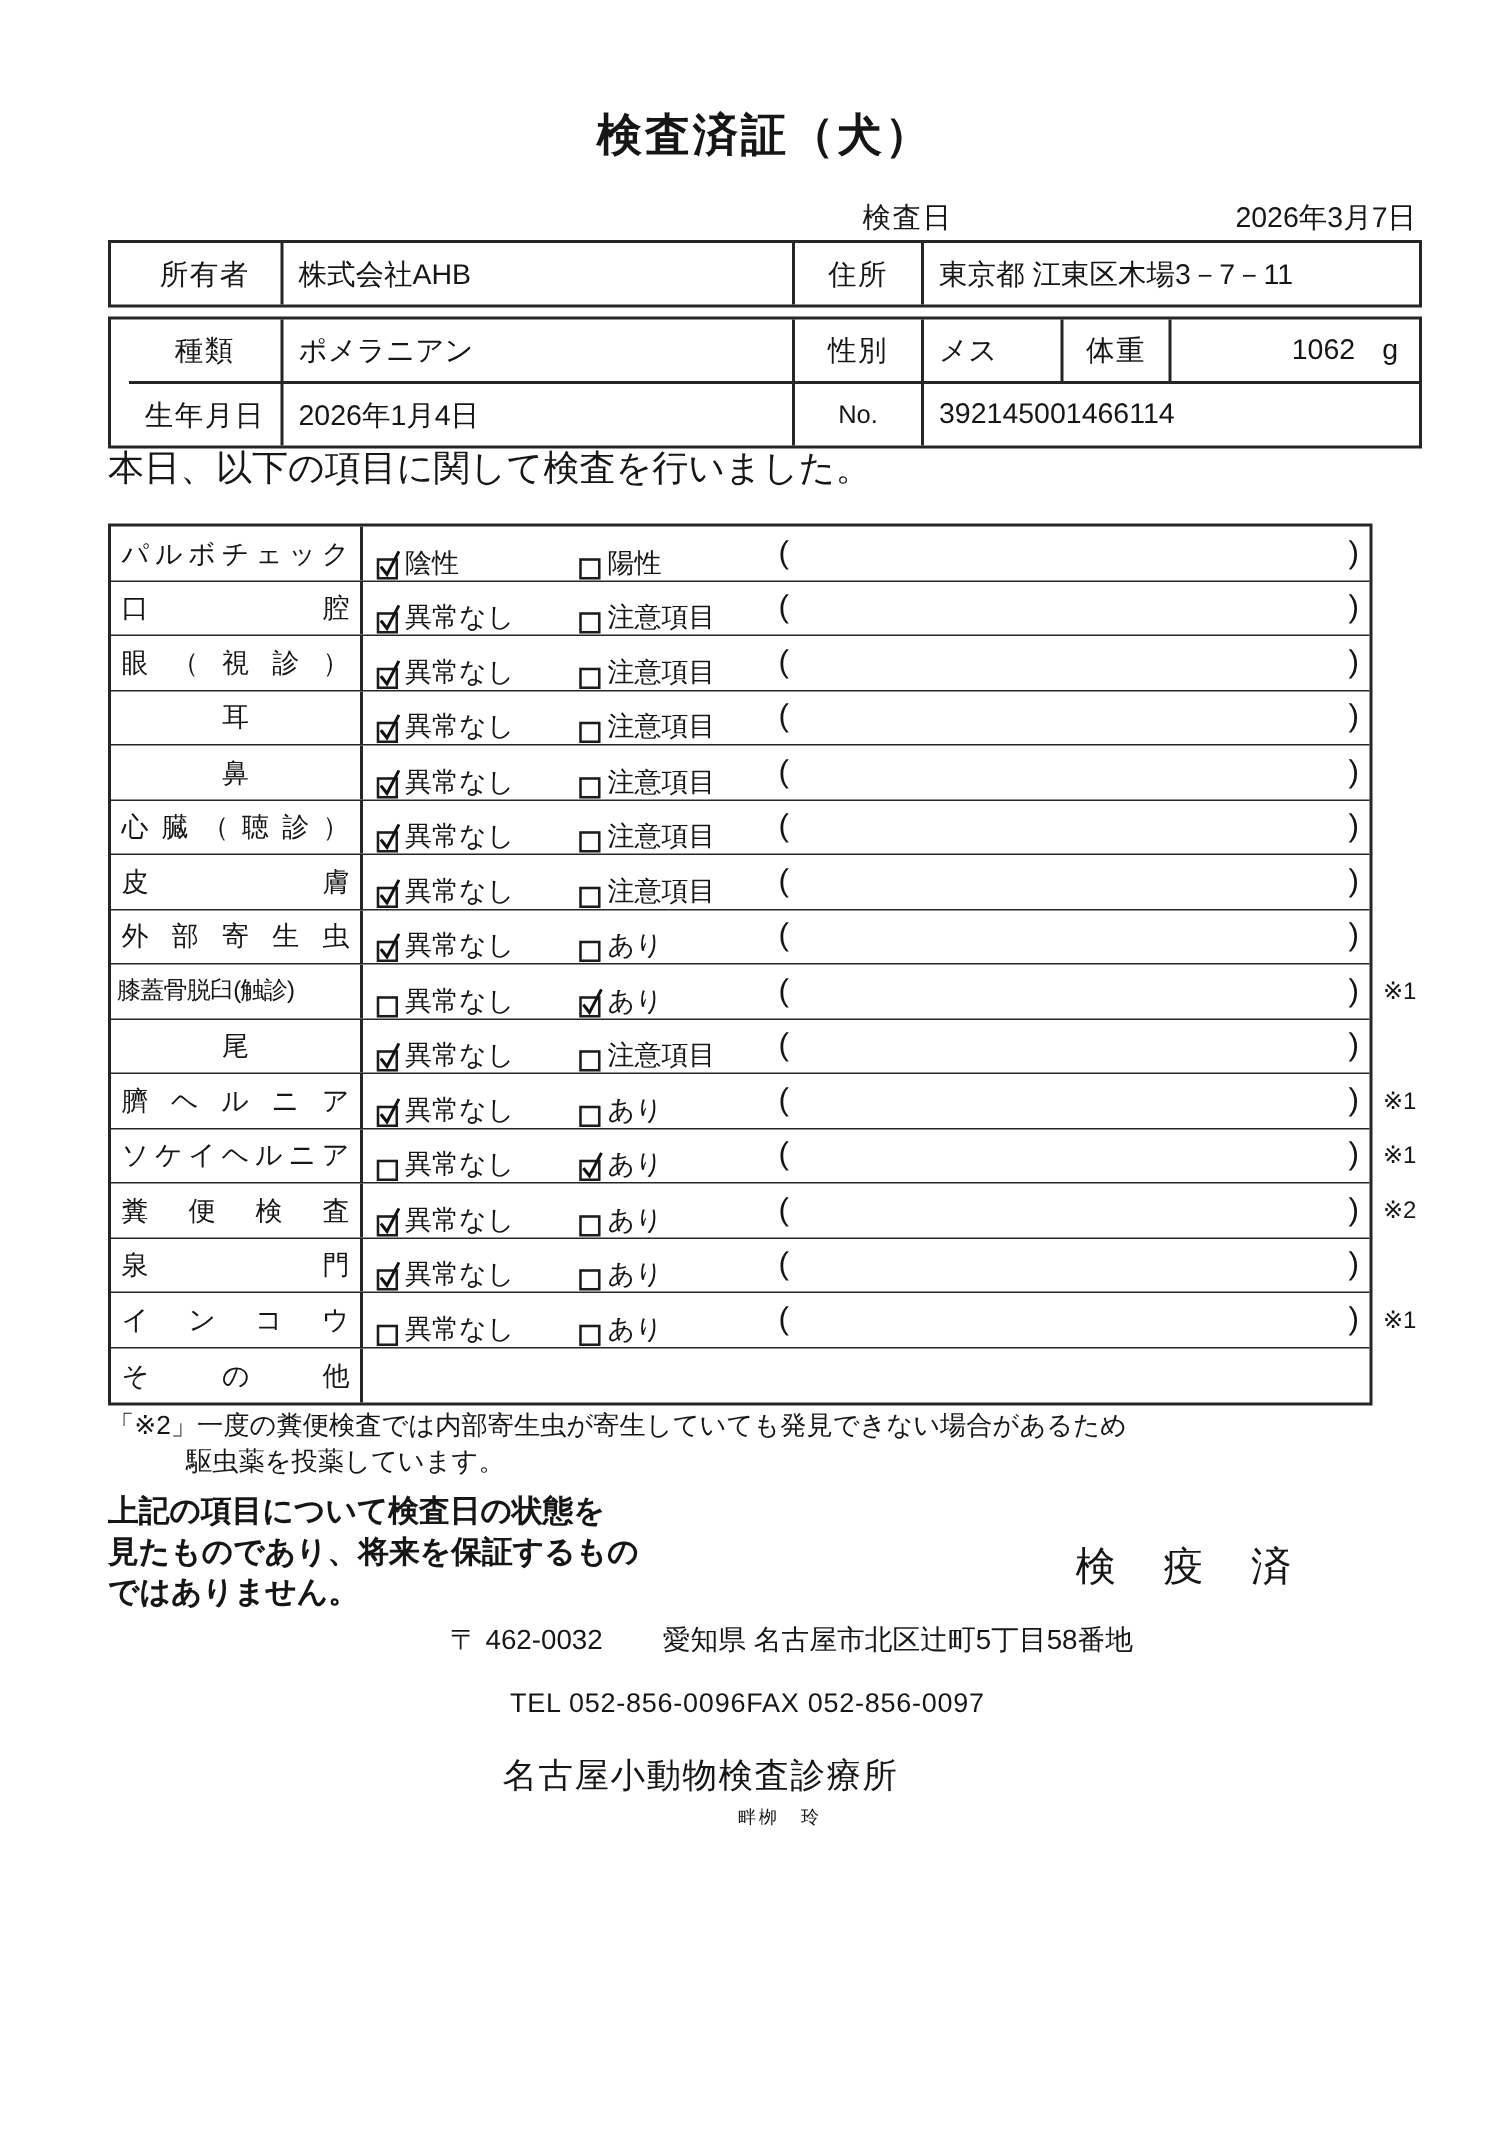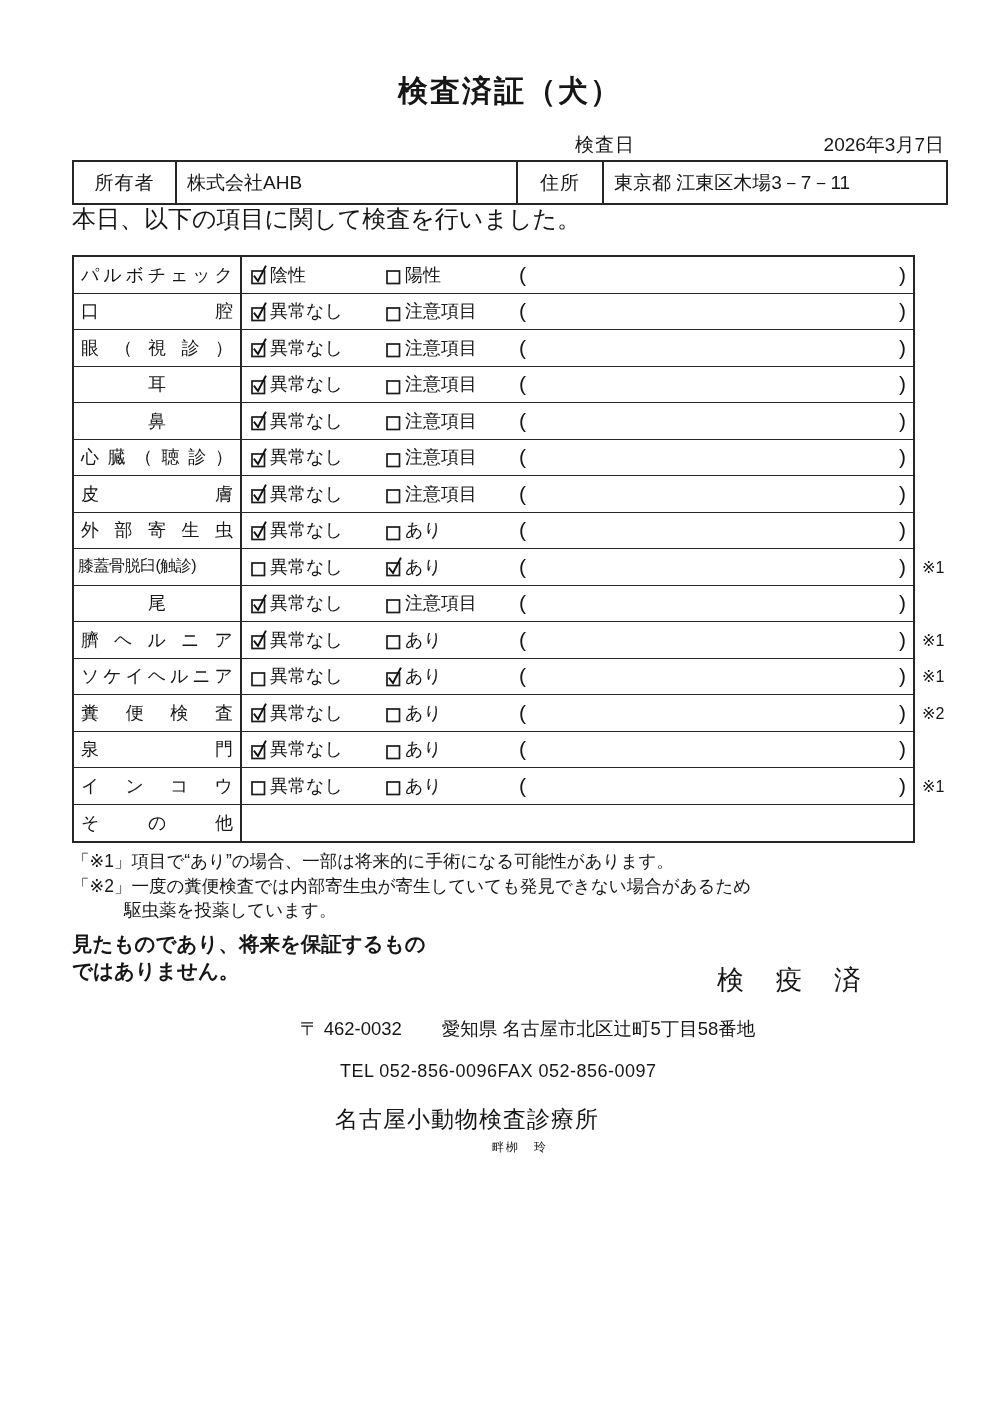--- a/index.html
+++ b/index.html
@@ -13,21 +13,21 @@
 
   
   .title { margin: 72px 0 0 0; text-align: center; font-size: 30px; font-weight: 600; letter-spacing: 2px; line-height: 38px; }
 
   
   .exam-date-row { position: relative; margin-top: 20px; height: 28px; font-size: 19px; }
   .exam-date-row .lbl { position: absolute; left: 503px; top: 2px; letter-spacing: 1px; }
   .exam-date-row .val { position: absolute; right: 4px; top: 2px; }
 
   
-  .htable { border: 2px solid #262626; box-sizing: content-box; }
+  .htable { border: 2px solid #262626; box-sizing: content-box; padding-left: 12px; }
   .owner-table { margin-top: 2px; display: grid; grid-template-columns: 103px 341px 86px 1fr; height: 41px; }
   .hcell { display: flex; align-items: center; border-right: 2px solid #262626; box-sizing: border-box; font-size: 19px; overflow: hidden; white-space: nowrap; }
   .hcell:last-child { border-right: none; }
   .hcell.label { justify-content: center; letter-spacing: 1px; }
   .hcell.value { padding-left: 10px; }
   .animal-table { margin-top: 6px; }
   .animal-row1 { display: grid; grid-template-columns: 103px 341px 86px 93px 72px 1fr; height: 41px; border-bottom: 2px solid #262626; }
   .animal-row2 { display: grid; grid-template-columns: 103px 341px 86px 1fr; height: 41px; }
   .hcell.weight-value { justify-content: flex-end; padding-right: 14px; gap: 18px; }
   .hcell.no-label { font-size: 17px; letter-spacing: 0; }
@@ -38,21 +38,21 @@
   
   .checklist { margin-top: 4px; width: 843px; border: 2px solid #262626; box-sizing: border-box; }
   .crow { position: relative; display: flex; height: 36.5px; border-bottom: 1.8px solid #262626; box-sizing: border-box; }
   .crow:last-child { border-bottom: none; }
   .crow-label { width: 168px; flex: 0 0 168px; border-right: 2px solid #262626; box-sizing: border-box; display: flex; align-items: center; padding: 0 7px; font-size: 18px; overflow: hidden; white-space: nowrap; }
   .crow-label.align-justify { justify-content: space-between; }
   .crow-label.align-center { justify-content: center; }
   .crow-label.align-left { justify-content: flex-start; }
   .crow-label.compact { font-size: 16px; letter-spacing: -0.5px; padding: 0 4px; }
   .crow-content { position: relative; flex: 1 1 auto; font-size: 18px; }
-  .opt { position: absolute; top: 0; height: 100%; display: flex; align-items: center; gap: 2px; }
+  .opt { position: absolute; top: 0; height: 100%; display: flex; align-items: flex-end; gap: 2px; }
   .opt.opt1 { left: 8px; }
   .opt.opt2 { left: 143px; }
   .cb { display: inline-flex; }
   .cb svg { display: block; }
   .cb .cb-box { fill: none; stroke: #1c1c1c; stroke-width: 1.7; }
   .cb .cb-check { display: none; fill: none; stroke: #111; stroke-width: 2; stroke-linecap: square; }
   .cb.checked .cb-check { display: block; }
   .paren { position: absolute; top: 50%; transform: translateY(-50%); font-size: 21px; font-weight: 400; }
   .paren-open { left: 277px; }
   .paren-close { right: 7px; }
@@ -89,20 +89,39 @@
     <span class="val">2026年3月7日</span>
   </div>
 
   <div class="htable owner-table">
     <div class="hcell label">所有者</div>
     <div class="hcell value">株式会社AHB</div>
     <div class="hcell label">住所</div>
     <div class="hcell value">東京都 江東区木場3－7－11</div>
   </div>
 
+  <div class="htable animal-table">
+    <div class="animal-row1">
+      <div class="hcell label">種類</div>
+      <div class="hcell value">ポメラニアン</div>
+      <div class="hcell label">性別</div>
+      <div class="hcell value">メス</div>
+      <div class="hcell label">体重</div>
+      <div class="hcell weight-value">
+        <span>1062</span>
+        <span>g</span>
+      </div>
+    </div>
+    <div class="animal-row2">
+      <div class="hcell label">生年月日</div>
+      <div class="hcell value">2026年1月4日</div>
+      <div class="hcell label no-label">No.</div>
+      <div class="hcell value">392145001466114</div>
+    </div>
+  </div>
 
   <p class="intro">本日、以下の項目に関して検査を行いました。</p>
 
   <div class="checklist">
       <div class="crow">
     <div class="crow-label align-justify">
           <span>パ</span>
           <span>ル</span>
           <span>ボ</span>
           <span>チ</span>
@@ -554,26 +573,26 @@
     <div class="crow-label align-justify">
           <span>そ</span>
           <span>の</span>
           <span>他</span>
         </div>
     <div class="crow-content"></div>
     <div class="crow-mark"></div>
   </div>
     </div>
 
-  <div class="fn fn1">「※1」項目で“あり”の場合、一部は将来的に手術になる可能性があります。</div>
   <div class="fn fn2">「※2」一度の糞便検査では内部寄生虫が寄生していても発見できない場合があるため</div>
   <div class="fn fn3">駆虫薬を投薬しています。</div>
 
   <div class="disclaimer-block">
     <div class="disclaimer">
+      <div>上記の項目について検査日の状態を</div>
       <div>見たものであり、将来を保証するもの</div>
       <div>ではありません。</div>
     </div>
     <div class="stamp">検 疫 済</div>
   </div>
 
   <div class="postal-line">
     <span>〒 462-0032</span>
     <span class="addr">愛知県 名古屋市北区辻町5丁目58番地</span>
   </div>

